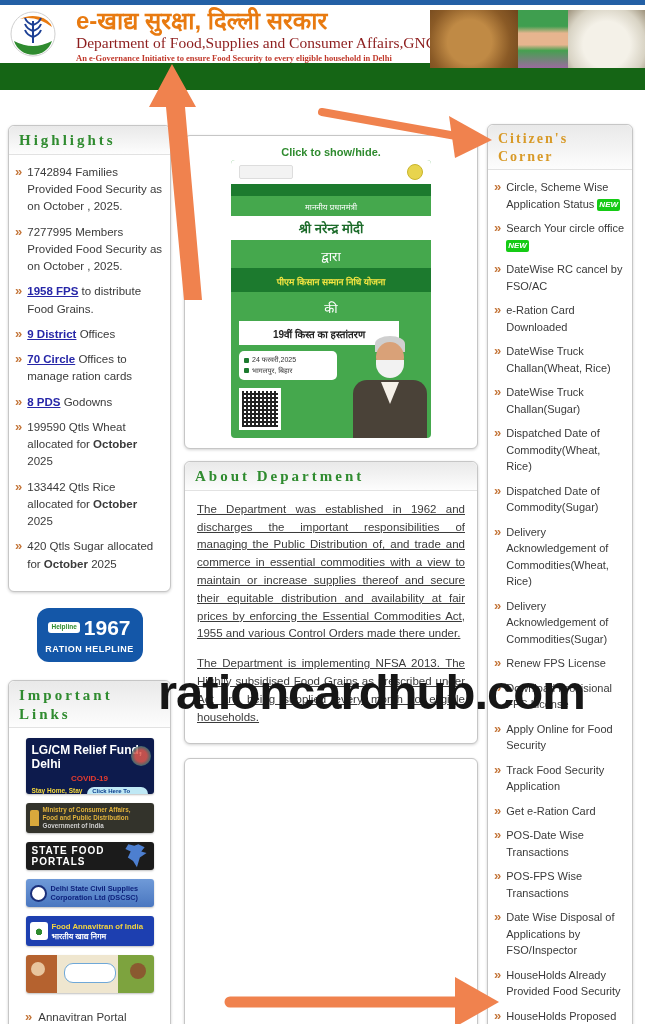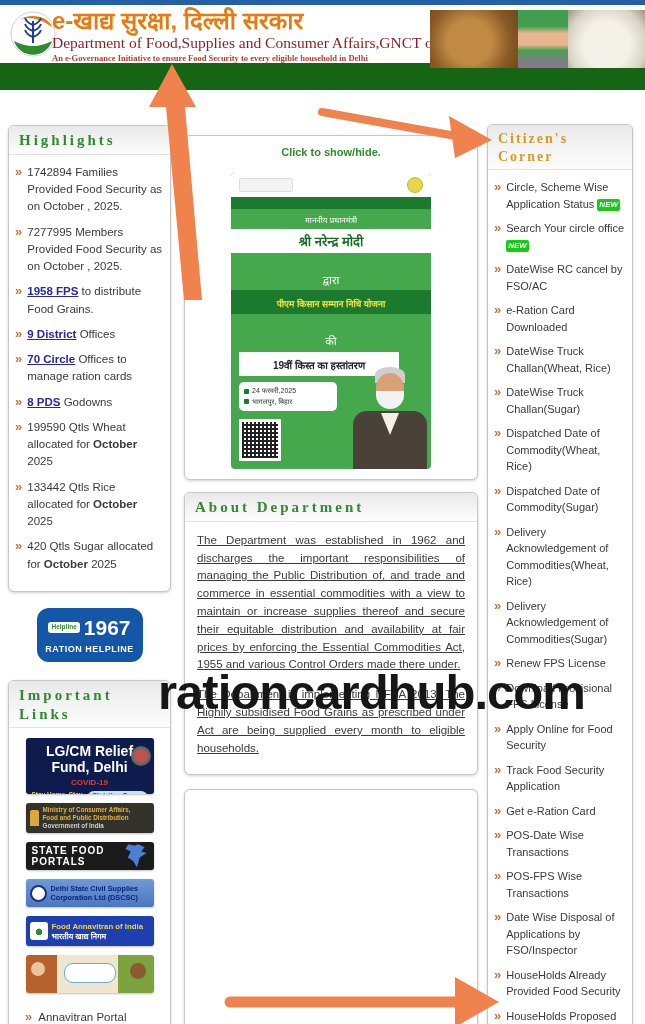--- a/index.html
+++ b/index.html
@@ -2,21 +2,21 @@
 <html><head>
 <meta charset="utf-8">
 <style>
   html,body{margin:0;padding:0;}
   body{width:645px;height:1024px;position:relative;overflow:hidden;background:#fff;
        font-family:"Liberation Sans", sans-serif;}
   
   .topbar{position:absolute;top:0;left:0;width:645px;height:5px;background:#2360a5;z-index:5;}
   .hdr{position:absolute;top:5px;left:0;width:645px;height:58px;background:#fff;z-index:4;}
   .logo{position:absolute;left:10px;top:6px;width:46px;height:46px;}
-  .hdr-text{position:absolute;left:52px;top:3px;width:370px;}
+  .hdr-text{position:absolute;left:76px;top:3px;width:370px;}
   .hdr-title{font-size:24px;font-weight:bold;color:#e87a10;line-height:1.05;white-space:nowrap;}
   .hdr-sub{font-family:"Liberation Serif",serif;font-size:15.5px;color:#8d1d1d;margin-top:1px;white-space:nowrap;}
   .hdr-tag{font-family:"Liberation Serif",serif;font-size:8.5px;font-weight:bold;color:#c0392b;margin-top:1px;}
   .photo-strip{position:absolute;right:0;top:5px;height:58px;width:215px;display:flex;z-index:3;}
   .ph{height:58px;}
   .ph-grain{width:88px;background:radial-gradient(circle at 45% 55%,#c08a45 0 38%,#8a5a26 70%,#6e451c);}
   .ph-woman{width:50px;background:linear-gradient(180deg,#3f9e4f 0 28%,#e7b58f 40% 60%,#46a050 70%,#9b6b9e);}
   .ph-flour{width:77px;background:radial-gradient(circle at 50% 60%,#f4f1e8 0 45%,#d8d3c4 75%,#9d927c);}
   .greenbar{position:absolute;top:63px;left:0;width:645px;height:27px;background:#156515;z-index:2;}
   
@@ -47,21 +47,21 @@
   .hp-row{display:flex;align-items:center;justify-content:center;gap:4px;}
   .hp-chip{background:#fff;border-radius:3px;font-size:6.5px;font-weight:bold;color:#2f8b2f;
            padding:2px 3px;line-height:1;}
   .hp-num{color:#fff;font-size:21px;font-weight:bold;line-height:1;}
   .hp-label{margin-top:6px;color:#fff;font-size:9px;font-weight:bold;letter-spacing:.5px;}
   
   .banners{padding:10px 0 6px;display:flex;flex-direction:column;gap:9px;align-items:center;}
   .banner{width:128px;border-radius:3px;overflow:hidden;position:relative;cursor:pointer;
           box-shadow:0 1px 2px rgba(0,0,0,.25);}
   .bn-lgcm{height:56px;background:#0d1b4d;padding:5px 6px;box-sizing:border-box;}
-  .bn-lgcm .t1{color:#fff;font-size:14px;font-weight:bold;text-align:center;}
+  .bn-lgcm .t1{color:#fff;font-size:12px;font-weight:bold;}
   .bn-lgcm .t2{color:#e63c2f;font-size:8px;font-weight:bold;text-align:center;margin-top:3px;}
   .bn-lgcm .row{display:flex;justify-content:space-between;align-items:center;margin-top:4px;}
   .bn-lgcm .t3{color:#f5d83c;font-size:6.5px;font-weight:bold;}
   .bn-lgcm .btn{background:#bfe8f5;color:#0a3c8c;font-size:6px;font-weight:bold;
                 border-radius:7px;padding:1px 5px;}
   .virus{position:absolute;right:3px;top:8px;width:20px;height:20px;border-radius:50%;
          background:radial-gradient(circle,#e05a4e 0 40%,#2f7d7d 75%);opacity:.85;}
   .bn-ministry{height:30px;background:#33332b;display:flex;align-items:center;gap:4px;padding:2px 4px;box-sizing:border-box;}
   .emblem{width:9px;height:16px;background:#d9a93c;border-radius:2px 2px 0 0;flex:0 0 auto;}
   .bn-ministry .txt{font-size:6.3px;font-weight:bold;color:#e2b33c;line-height:1.25;}
@@ -82,31 +82,31 @@
   .bn-fci .l1{font-size:7.8px;font-weight:bold;color:#f5d53f;}
   .bn-fci .l2{font-size:7.8px;font-weight:bold;color:#fff;}
   .bn-anna{height:38px;background:linear-gradient(90deg,#b5622f 0 24%,#efe6cf 24% 72%,#7da33e 72%);}
   .bn-anna .fig{position:absolute;left:5px;top:7px;width:14px;height:14px;border-radius:50%;background:#e8c59e;}
   .bn-anna .pill{position:absolute;left:38px;top:8px;width:50px;height:18px;background:#fff;
                  border:1px solid #6fa8d8;border-radius:9px;}
   .bn-anna .face{position:absolute;right:8px;top:8px;width:16px;height:16px;border-radius:50%;background:#8a5a30;}
   .anna-link{display:flex;gap:6px;margin:10px 4px 6px 16px;align-items:flex-start;}
   .anna-link .cc-text{font-size:11.5px;}
   
-  .toggle-hint{text-align:center;font-size:11px;font-weight:bold;color:#2f8b2f;margin:2px 0 15px;cursor:pointer;}
+  .toggle-hint{text-align:center;font-size:11px;font-weight:bold;color:#2f8b2f;margin:2px 0 2px;cursor:pointer;}
   .poster{width:200px;margin:0 auto;background:#45a84d;border-radius:4px;position:relative;
           overflow:hidden;padding-bottom:6px;}
   .po-head{height:20px;background:#fff;display:flex;align-items:center;justify-content:space-between;padding:2px 8px;}
   .po-gov{width:52px;height:12px;background:#f3f3f3;border:1px solid #ddd;border-radius:2px;}
   .po-scheme{width:14px;height:14px;border-radius:50%;background:#e8d44d;border:1px solid #c8b42d;}
   .po-darkband{height:12px;background:#1c7a2e;}
   .po-l1{text-align:center;color:#fff;font-size:8px;margin-top:5px;}
   .po-band-white{background:#fff;margin-top:4px;padding:3px 0;text-align:center;}
   .po-l2{color:#1c6b2a;font-size:13px;font-weight:bold;}
-  .po-l3{text-align:center;color:#fff;font-size:11px;margin-top:19px;}
+  .po-l3{text-align:center;color:#fff;font-size:13px;margin-top:7px;}
   .po-band-dark{background:#1c7a2e;margin-top:3px;padding:3px 16px;text-align:center;}
   .po-l4{color:#f5e642;font-size:9px;font-weight:bold;}
   .po-l6{color:#222;font-size:10px;font-weight:bold;}
   .po-info{margin:6px 0 0 8px;width:98px;background:#fff;border-radius:5px;padding:4px 5px;box-sizing:border-box;}
   .po-info .row{display:flex;align-items:center;gap:3px;font-size:7px;color:#333;line-height:1.5;}
   .po-dot{width:5px;height:5px;border-radius:1px;background:#1c7a2e;flex:0 0 auto;}
   .qr{margin:8px 0 2px 8px;width:36px;height:36px;background:
       repeating-linear-gradient(0deg,#222 0 2px,transparent 2px 4px),
       repeating-linear-gradient(90deg,#222 0 2px,#fff 2px 4px);border:3px solid #fff;}
   .pm{position:absolute;right:2px;bottom:0;width:78px;height:102px;}

